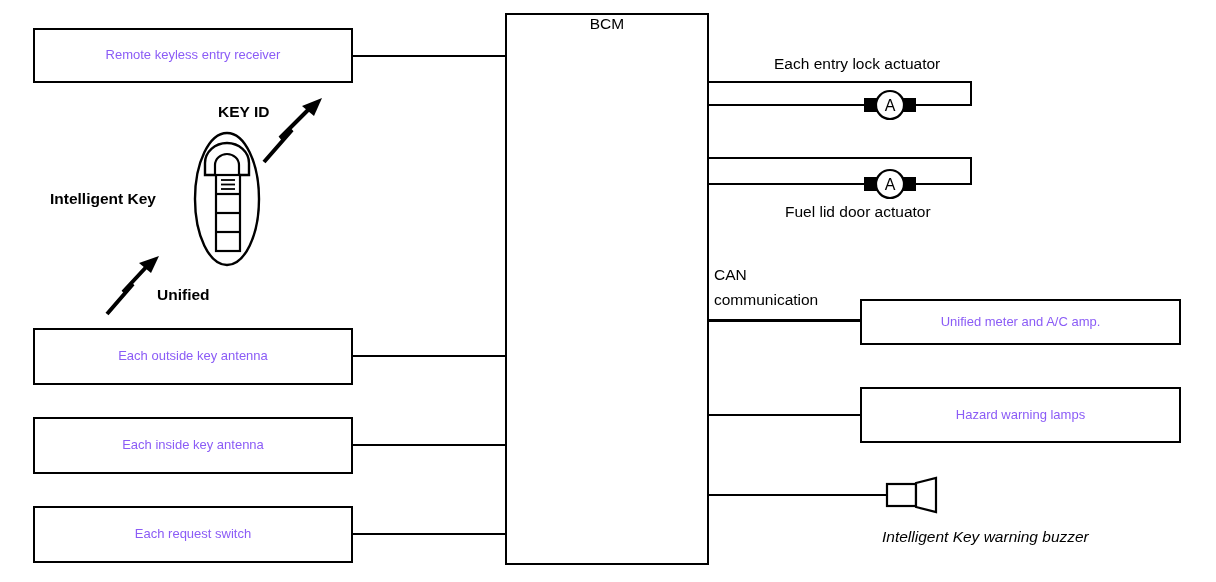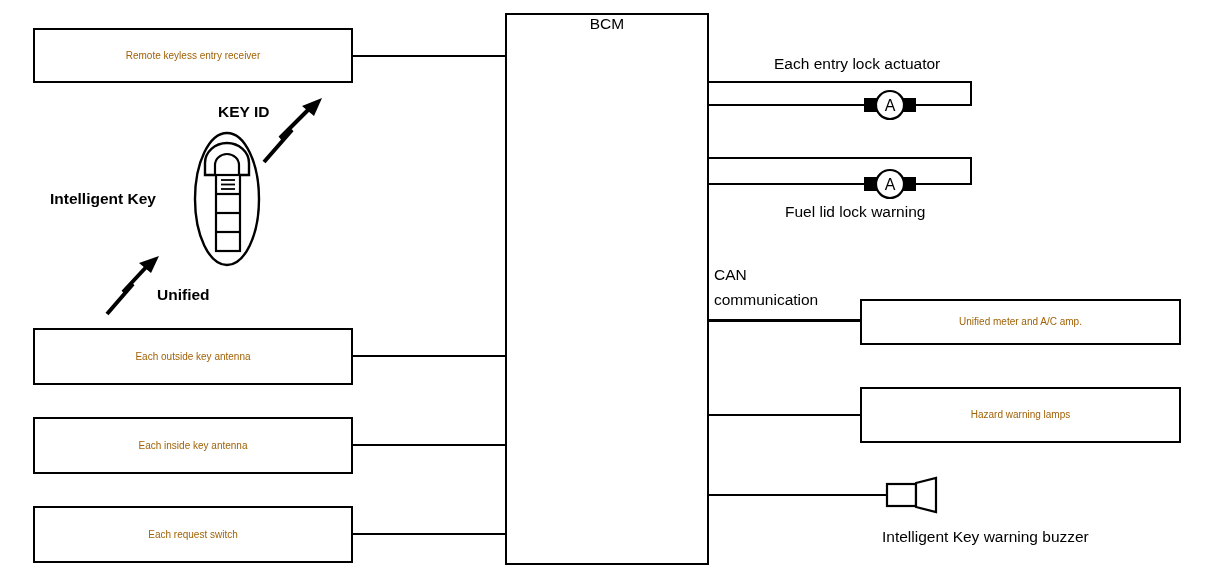--- a/index.html
+++ b/index.html
@@ -8,22 +8,22 @@
 
   .box{
     position:absolute;
     border:2px solid #000;
     background:#fff;
     box-sizing:border-box;
     display:flex;
     align-items:center;
     justify-content:center;
     text-align:center;
-    font-size:10px;
-    color:#a16207;
+    font-size:13px;
+    color:#8b5cf6;
     line-height:1.15;
   }
   .bcm-box{
     position:absolute;
     border:2px solid #000;
     background:#fff;
     box-sizing:border-box;
     display:flex;
     justify-content:center;
     font-size:15.5px;
@@ -90,21 +90,21 @@
   <div class="line vline" style="left:970px;top:157px;height:28px;"></div>
   <div class="line hline" style="left:707px;top:183px;width:265px;"></div>
 
   <svg class="svg-abs" style="left:862px;top:167px;" width="56" height="34" viewBox="0 0 56 34">
     <rect x="2" y="10" width="13" height="14" fill="#000"></rect>
     <rect x="41" y="10" width="13" height="14" fill="#000"></rect>
     <circle cx="28" cy="17" r="14" fill="#fff" stroke="#000" stroke-width="2.2"></circle>
     <text x="28" y="23" text-anchor="middle" font-family="Liberation Sans, sans-serif" font-size="16" fill="#000">A</text>
   </svg>
 
-  <div class="label" style="left:785px;top:203px;">Fuel lid lock warning</div>
+  <div class="label" style="left:785px;top:203px;">Fuel lid door actuator</div>
 
   <div class="label" style="left:714px;top:266px;">CAN</div>
   <div class="label" style="left:714px;top:291px;">communication</div>
 
   <div class="line hline-bold" style="left:707px;top:319px;width:155px;"></div>
 
   <div class="box" style="left:860px;top:299px;width:321px;height:46px;">
     <span>Unified meter and A/C amp.</span>
   </div>
 
@@ -114,21 +114,21 @@
     <span>Hazard warning lamps</span>
   </div>
 
   <div class="line hline" style="left:707px;top:494px;width:183px;"></div>
 
   <svg class="svg-abs" style="left:886px;top:478px;" width="54" height="34" viewBox="0 0 54 34">
     <rect x="1" y="6" width="29" height="22" fill="#fff" stroke="#000" stroke-width="2.2"></rect>
     <polygon points="30,5 50,0 50,34 30,29" fill="#fff" stroke="#000" stroke-width="2.2"></polygon>
   </svg>
 
-  <div class="label" style="left:882px;top:528px;">Intelligent Key warning buzzer</div>
+  <div class="label" style="left:882px;top:528px;font-style:italic;">Intelligent Key warning buzzer</div>
 
   <div class="label label-bold" style="left:218px;top:103px;">KEY ID</div>
 
   <div class="label label-bold" style="left:50px;top:190px;">Intelligent Key</div>
 
   <div class="label label-bold" style="left:157px;top:286px;">Unified</div>
 
   <svg class="svg-abs" style="left:193px;top:131px;" width="70" height="136" viewBox="0 0 70 136">
     <ellipse cx="34" cy="68" rx="32" ry="66" fill="#fff" stroke="#000" stroke-width="2.4"></ellipse>
     <path d="M 12,44 L 12,32 A 22,20 0 0 1 56,32 L 56,44 Z" fill="#fff" stroke="#000" stroke-width="2.4"></path>

